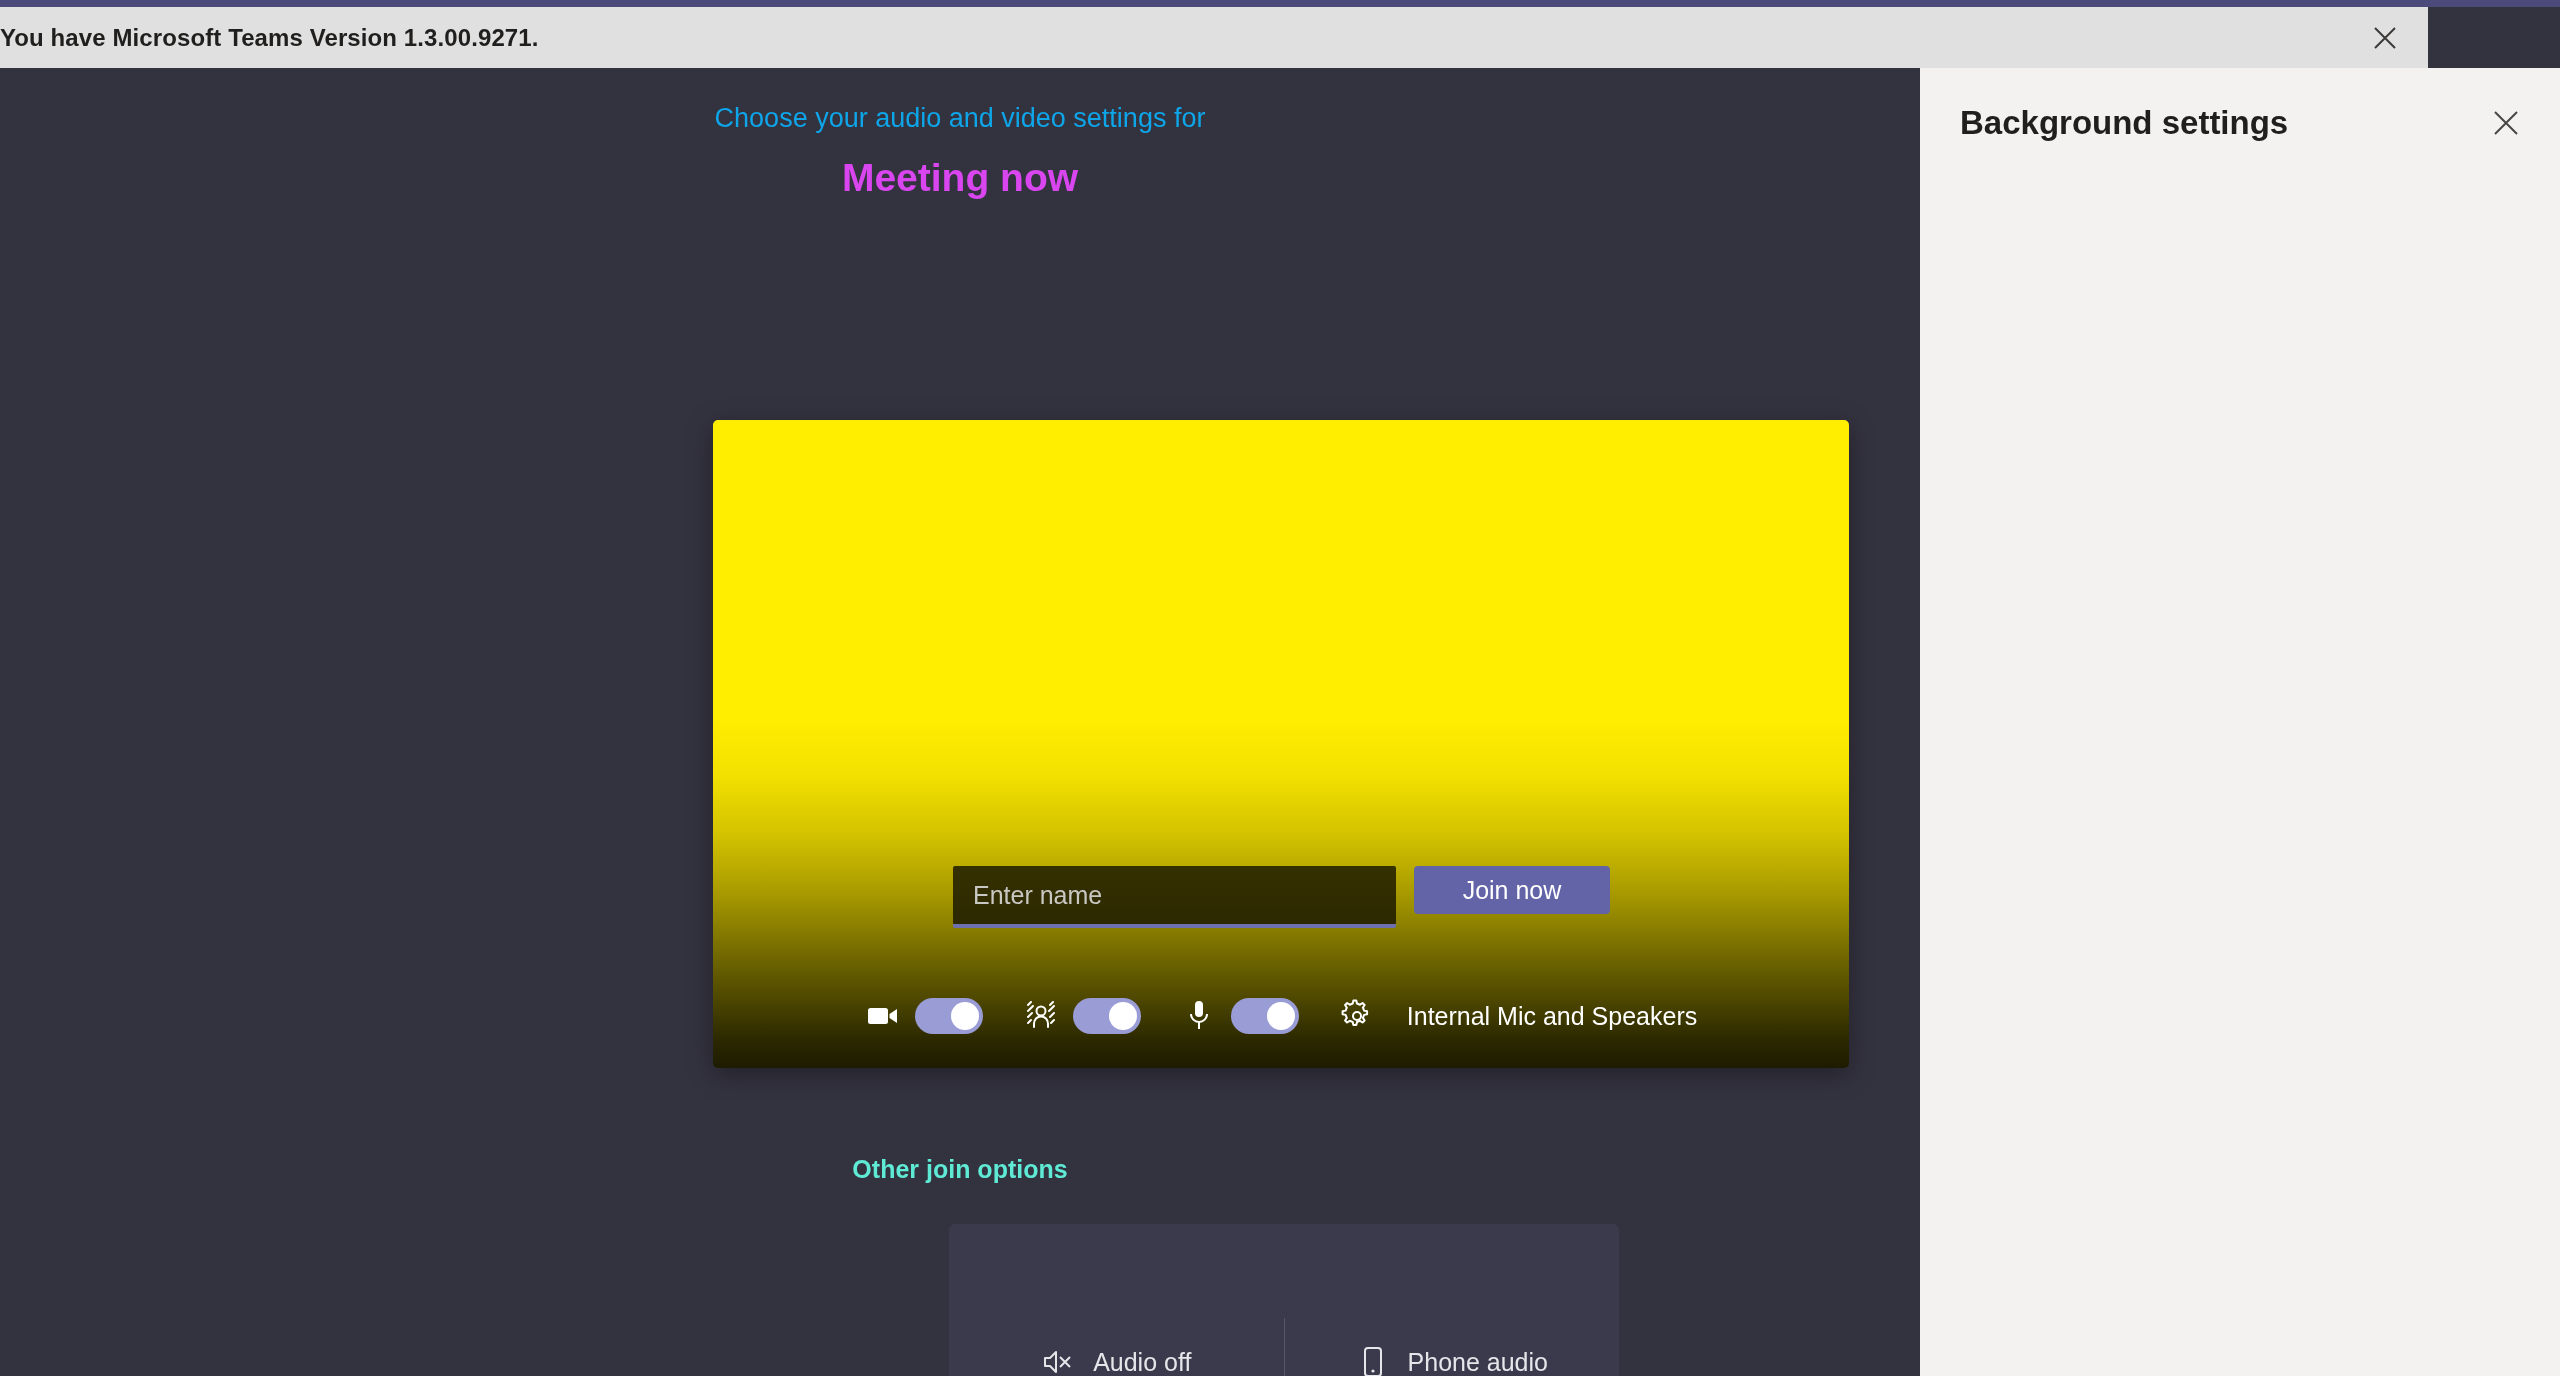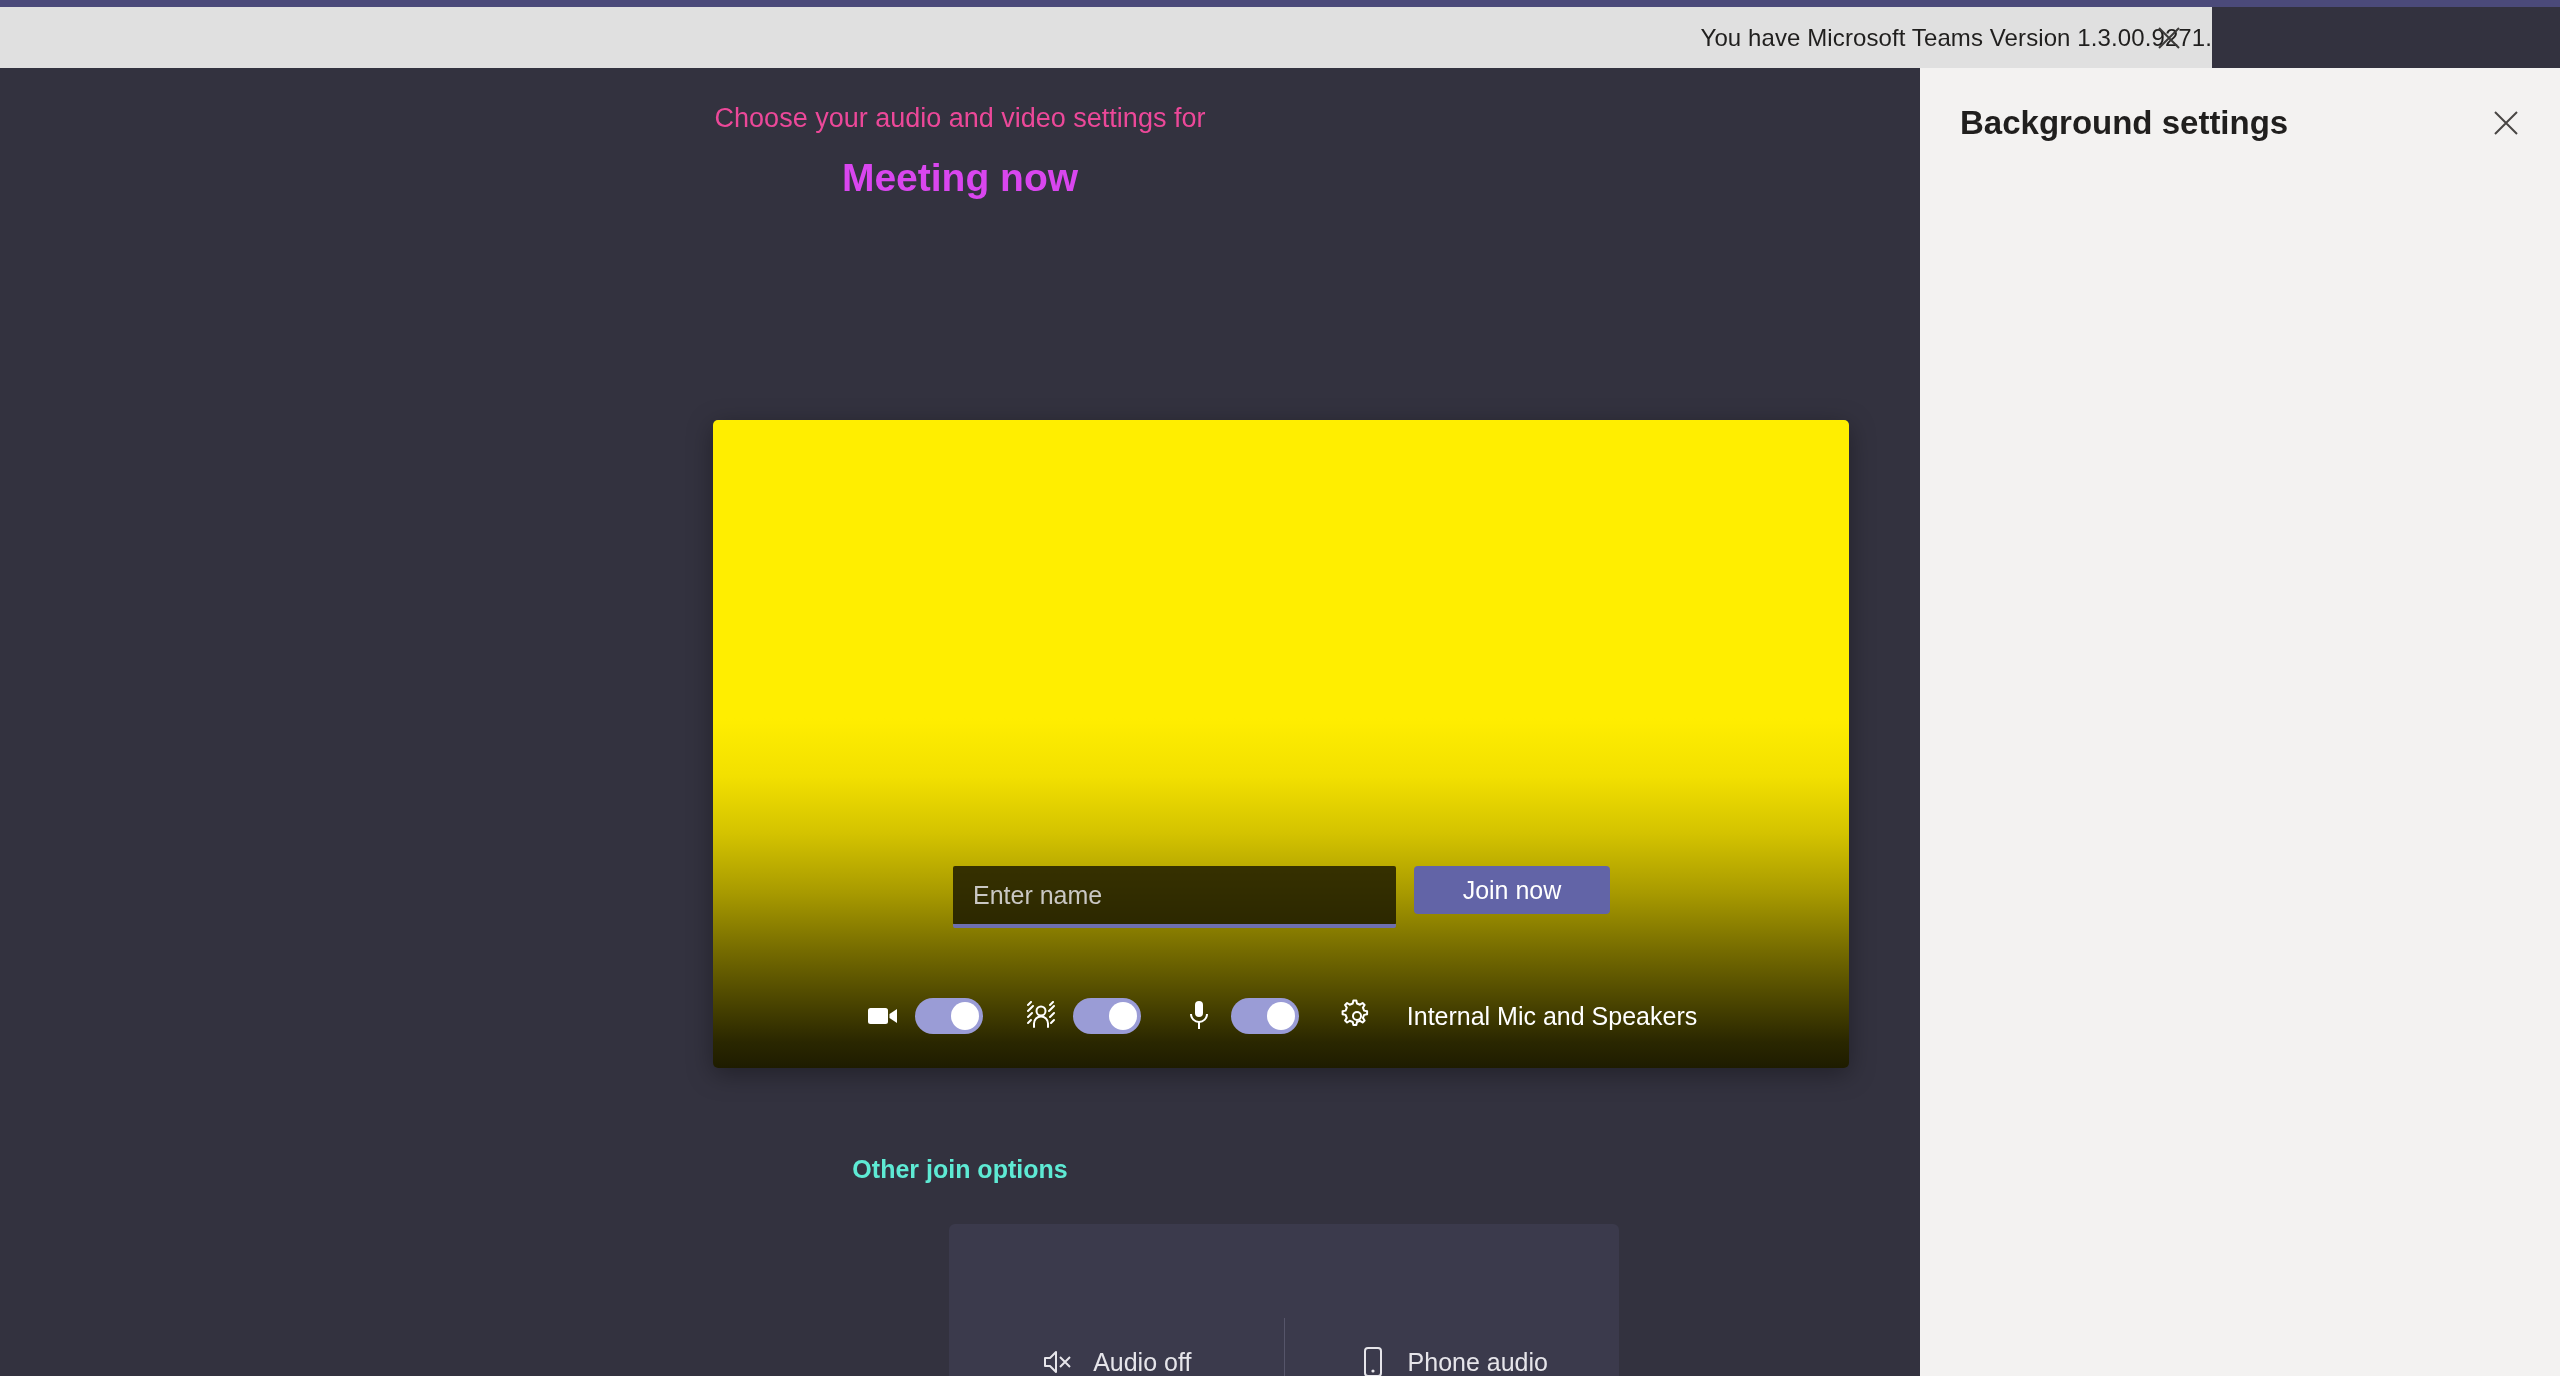--- a/index.html
+++ b/index.html
@@ -19,26 +19,27 @@
     top: 0; left: 0;
     width: 2560px;
     height: 7px;
     background: #4B4A7A;
   }
 
   
   .update-banner {
     position: absolute;
     top: 7px; left: 0;
-    width: 2212px;
+    width: 2428px;
     height: 61px;
     background: #E0E0E0;
     display: flex;
     align-items: center;
-    justify-content: flex-end;
+    justify-content: flex-start;
+    font-weight: bold;
   }
   .update-banner-text {
     font-size: 24px;
     color: #201F1E;
     letter-spacing: 0.1px;
   }
   .banner-close {
     position: absolute;
     right: 20px;
     top: 50%;
@@ -66,21 +67,21 @@
     background: #33323F;
     overflow: hidden;
   }
 
   .stage-subtitle {
     position: absolute;
     top: 35px;
     width: 1920px;
     text-align: center;
     font-size: 27px;
-    color: #ec4899;
+    color: #0ea5e9;
     font-weight: 400;
   }
   .stage-title {
     position: absolute;
     top: 88px;
     width: 1920px;
     text-align: center;
     font-size: 39px;
     color: #d946ef;
     font-weight: 700;

